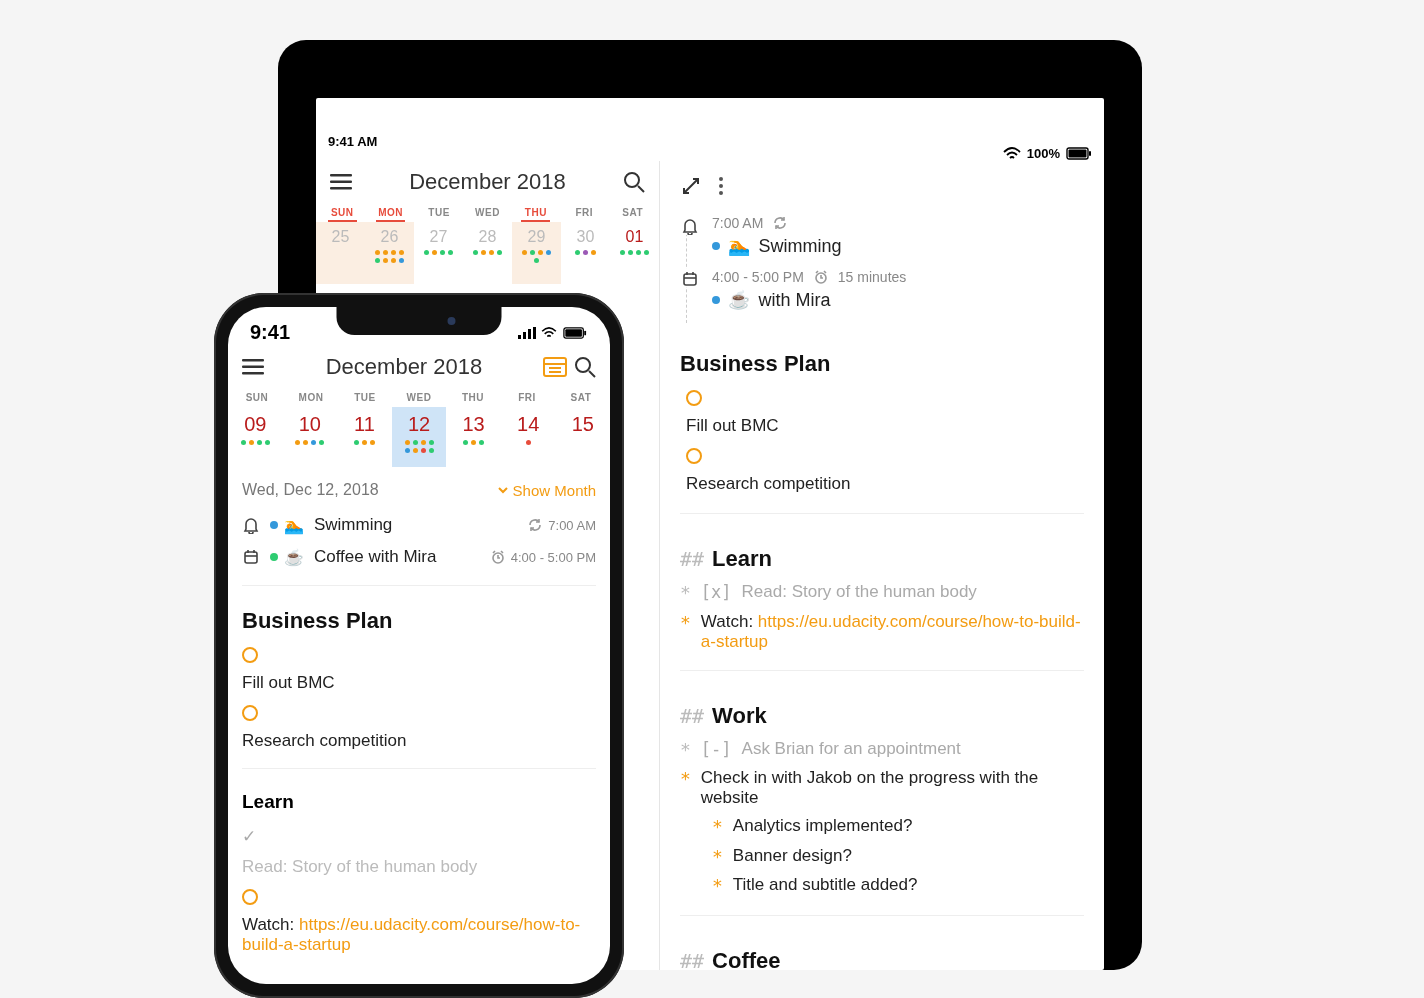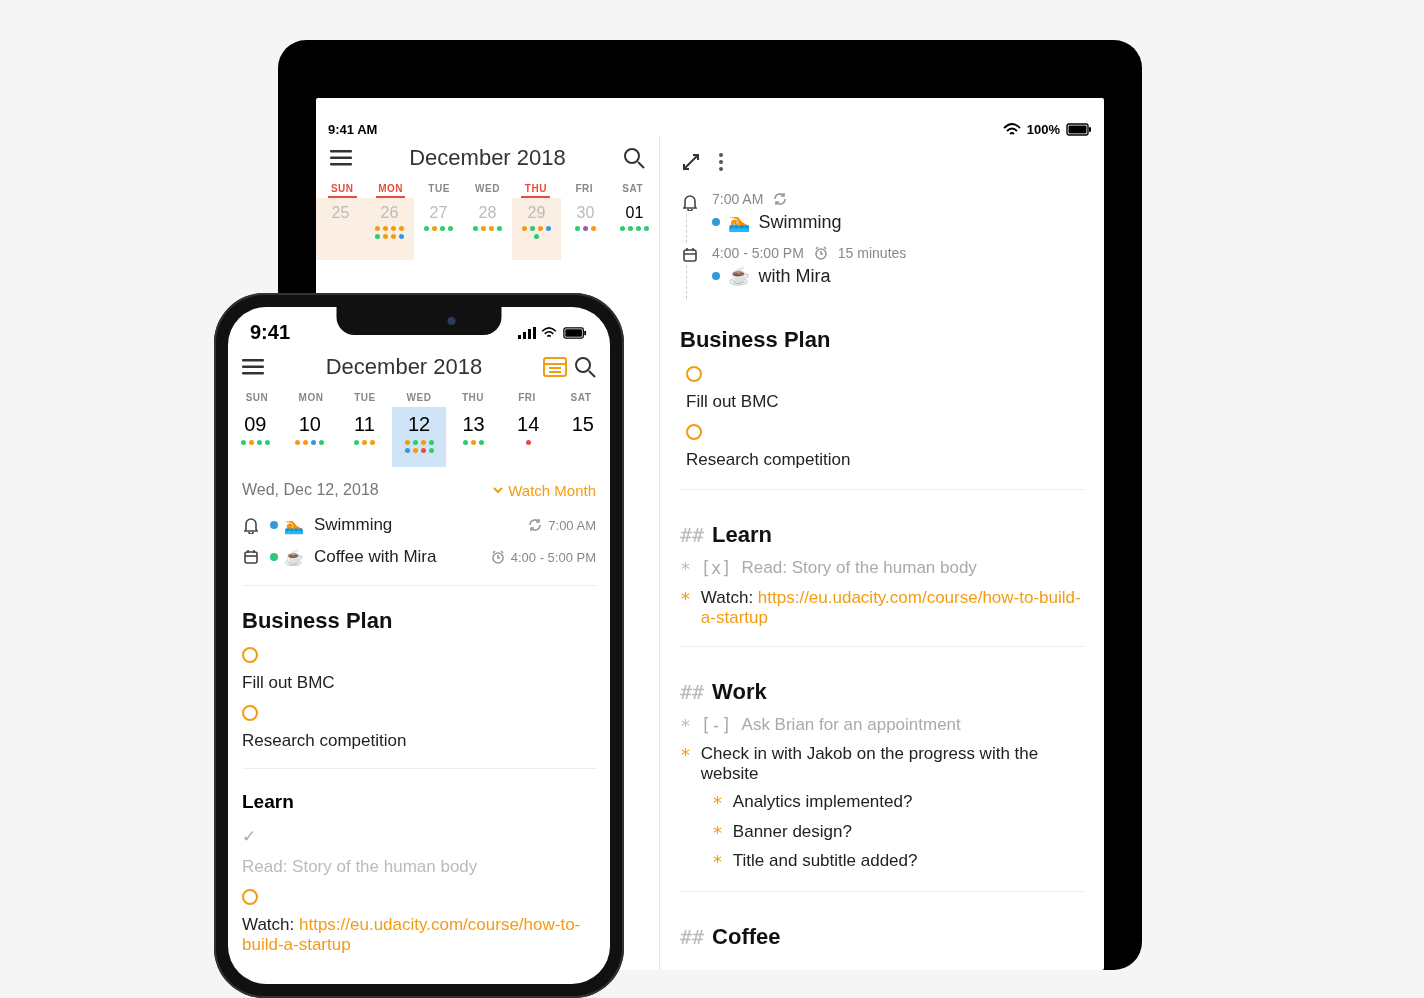--- a/index.html
+++ b/index.html
@@ -27,40 +27,40 @@
   border-radius: 2px;
   display: flex;
   flex-direction: column;
   overflow: hidden;
 }
 .ipad-status {
   display: flex; justify-content: space-between; align-items:center;
   padding: 24px 12px 0 12px;
   font-size: 13px; font-weight:600;
 }
-.status-right { display:flex; align-items:center; gap:6px; }
+.status-right { display:flex; align-items:center; gap:6px;margin-top:24px; }
 
 .ipad-body { display:flex; flex:1; overflow:hidden;}
 .ipad-left { width: 344px; border-right:1px solid #e5e5e5; display:flex; flex-direction:column;}
 .ipad-right { flex:1; padding: 0 12px 0 12px; overflow:hidden;}
 
 .cal-header { display:flex; align-items:center; padding:6px 10px 4px 10px; }
 .cal-header .title { flex:1; text-align:center; font-size:22px; color:#333;}
 .icon-btn { width:30px; height:30px; display:flex; align-items:center; justify-content:center; cursor:pointer; }
 
 .wk-row { display:flex; padding:0 2px; }
 .wk-cell { flex:1; text-align:center; font-size:10px; font-weight:700; color:#888; letter-spacing:0.5px; padding:6px 0 4px; position:relative;}
 .wk-cell.red { color:#e74c3c; }
 .wk-underline::after{content:"";position:absolute;bottom:0;left:20%;right:20%;height:2px;background:#e74c3c;}
 
 .cal-grid { display:flex; flex-direction:column; position:relative;}
 .cal-row { display:flex; }
 .cal-cell { flex:1; height:62px; display:flex; flex-direction:column; align-items:center; padding-top:6px; position:relative; }
 .cal-cell.shade { background:#fbeee2; }
-.cal-cell .num { font-size:16px; color:#000000; }
+.cal-cell .num { font-size:16px; color:#b91c1c; }
 .cal-cell.gray .num { color:#bbb; }
 .cal-cell.selected { background:#cfe4f7; }
 .dots { display:flex; flex-wrap:wrap; justify-content:center; gap:3px; margin-top:4px; max-width:34px;}
 .dot { width:5px; height:5px; border-radius:50%; }
 .d-orange{background:#f39c12;} .d-green{background:#2ecc71;} .d-blue{background:#3498db;} .d-purple{background:#9b59b6;} .d-red{background:#e74c3c;}
 
 .date-bar { display:flex; justify-content:space-between; align-items:center; padding:14px 14px 10px; color:#777; font-size:16px;}
 .show-month { color:#f39c12; font-size:15px; display:flex; align-items:center; gap:4px;}
 
 .evt { display:flex; align-items:center; padding:6px 14px; gap:10px;}
@@ -542,21 +542,21 @@
           <span class="num">15</span>
         </div>
     </div>
 
     <div class="date-bar">
       <span>Wed, Dec 12, 2018</span>
       <span class="show-month">
         <svg width="12" height="12" viewBox="0 0 12 12" fill="none" stroke="#f39c12" stroke-width="2">
             <path d="M2 4 L6 8 L10 4"></path>
           </svg>
-        <span>Watch Month</span>
+        <span>Show Month</span>
       </span>
     </div>
 
     <div class="evt">
       <span class="lead">
           <svg class="bell" width="16" height="18" viewBox="0 0 16 18">
             <path d="M3 13 V8 a5 5 0 0 1 10 0 V13 l1 2 H2 Z"></path>
             <path d="M6 16 a2 2 0 0 0 4 0"></path>
           </svg>
         </span>

